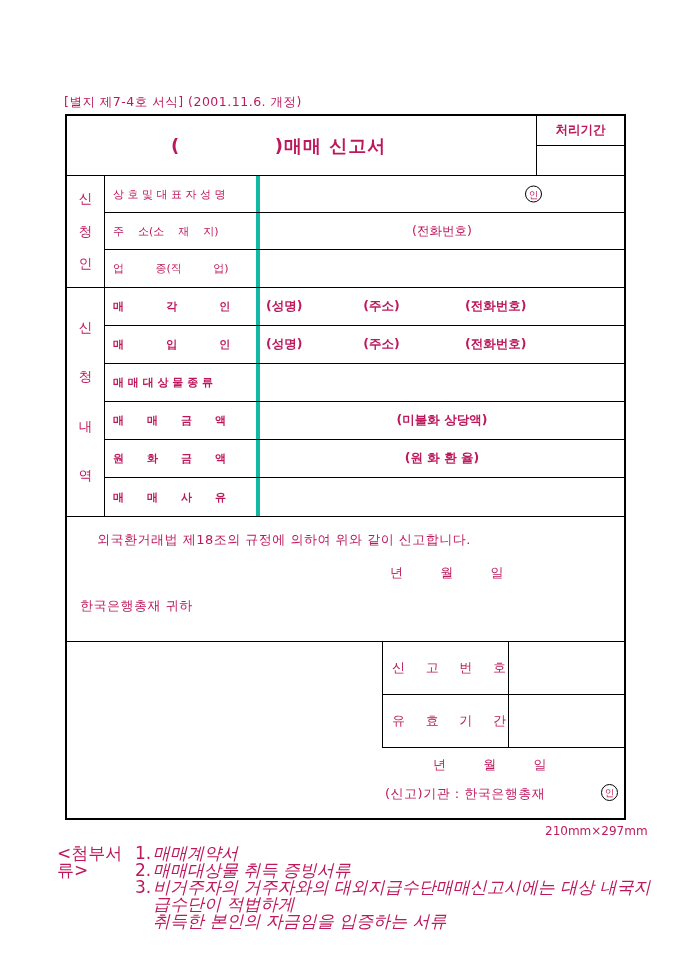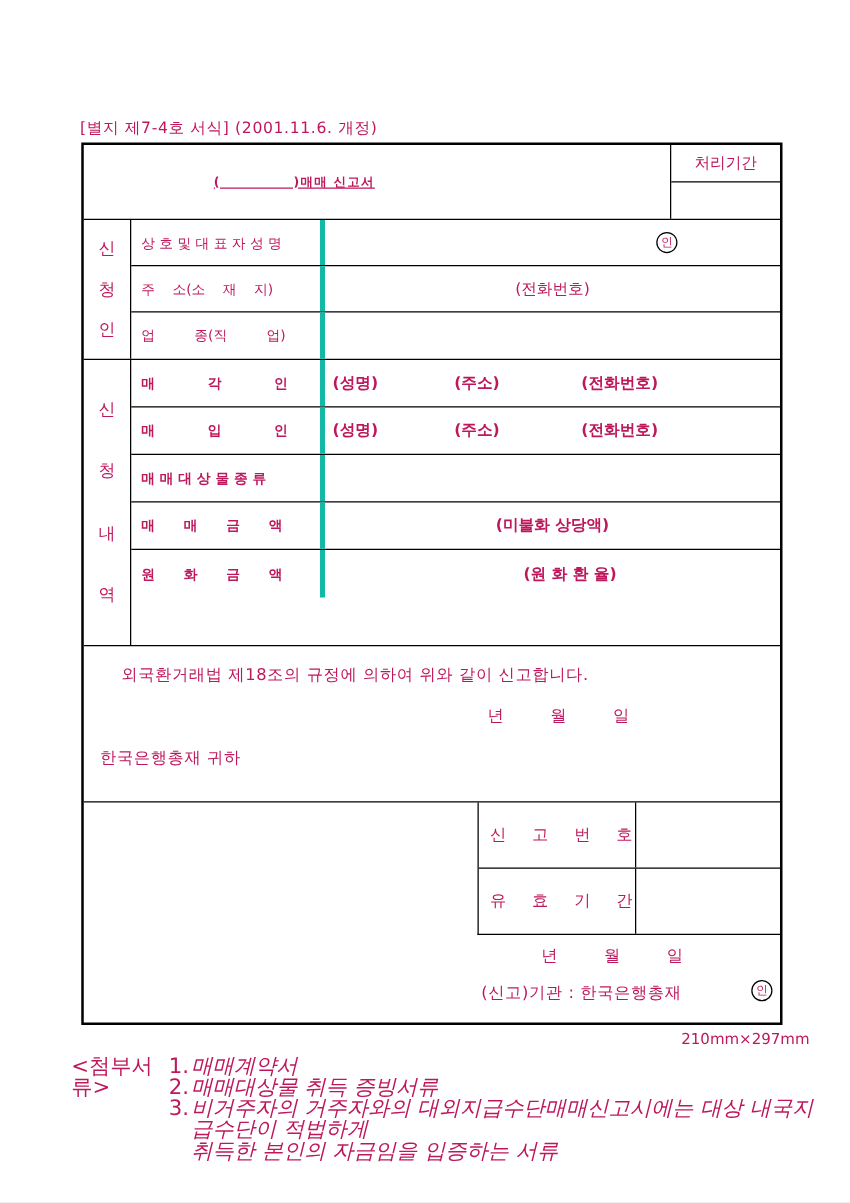--- a/index.html
+++ b/index.html
@@ -11,24 +11,24 @@
 
   
   .form-table {
     position:absolute; left:65px; top:114px; width:561px; height:706px;
     border:2px solid #000; box-sizing:border-box; display:flex; flex-direction:column;
   }
   .row-header { height:59px; border-bottom:1px solid #000; display:flex; flex:none; }
   .title-cell { flex:1; position:relative; }
   .title-text {
     position:absolute; left:104px; top:50%; transform:translateY(-50%);
-    font-weight:bold; font-size:10px; white-space:pre; letter-spacing:1px;text-decoration:underline;
+    font-weight:bold; font-size:18px; white-space:pre; letter-spacing:1px;
   }
   .pp-col { width:88px; border-left:1px solid #000; display:flex; flex-direction:column; box-sizing:border-box; }
-  .pp-label { height:29px; border-bottom:1px solid #000; display:flex; align-items:center; justify-content:center; font-size:12.5px; }
+  .pp-label { height:29px; border-bottom:1px solid #000; display:flex; align-items:center; justify-content:center; font-size:12.5px;font-weight:bold; }
   .pp-value { flex:1; }
 
   .section { display:flex; border-bottom:1px solid #000; flex:none; }
   .group-col {
     width:38px; border-right:1px solid #000; box-sizing:border-box;
     display:flex; flex-direction:column; justify-content:space-evenly; align-items:center;
     font-size:13.5px;
   }
   .rows { flex:1; display:flex; flex-direction:column; }
   .frow { display:flex; border-bottom:1px solid #000; box-sizing:border-box; }
@@ -142,20 +142,24 @@
           <div class="value-cell"></div>
         </div>
         <div class="frow row-38">
           <div class="label-cell">매      매      금      액</div>
           <div class="value-cell value-center">(미불화 상당액)</div>
         </div>
         <div class="frow row-38">
           <div class="label-cell">원      화      금      액</div>
           <div class="value-cell value-center">(원 화 환 율)</div>
         </div>
+        <div class="frow row-38">
+          <div class="label-cell">매      매      사      유</div>
+          <div class="value-cell"></div>
+        </div>
       </div>
     </div>
 
     <div class="decl-section">
       <div class="decl-statement">외국환거래법 제18조의 규정에 의하여 위와 같이 신고합니다.</div>
       <div class="decl-date">년         월         일</div>
       <div class="decl-addressee">한국은행총재 귀하</div>
     </div>
 
     <div class="bottom-section">

